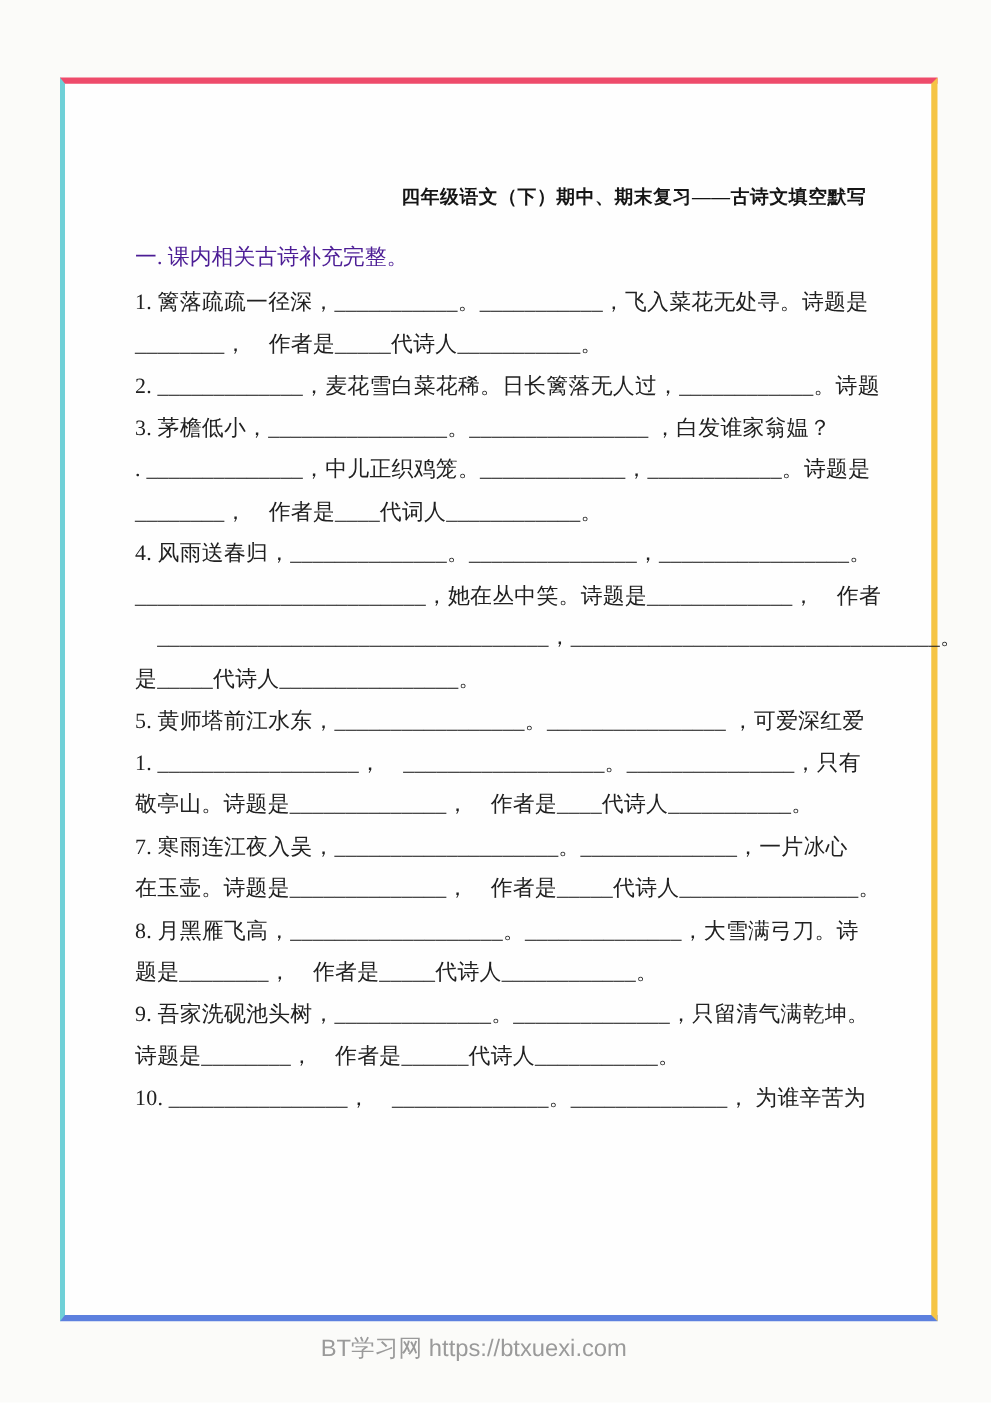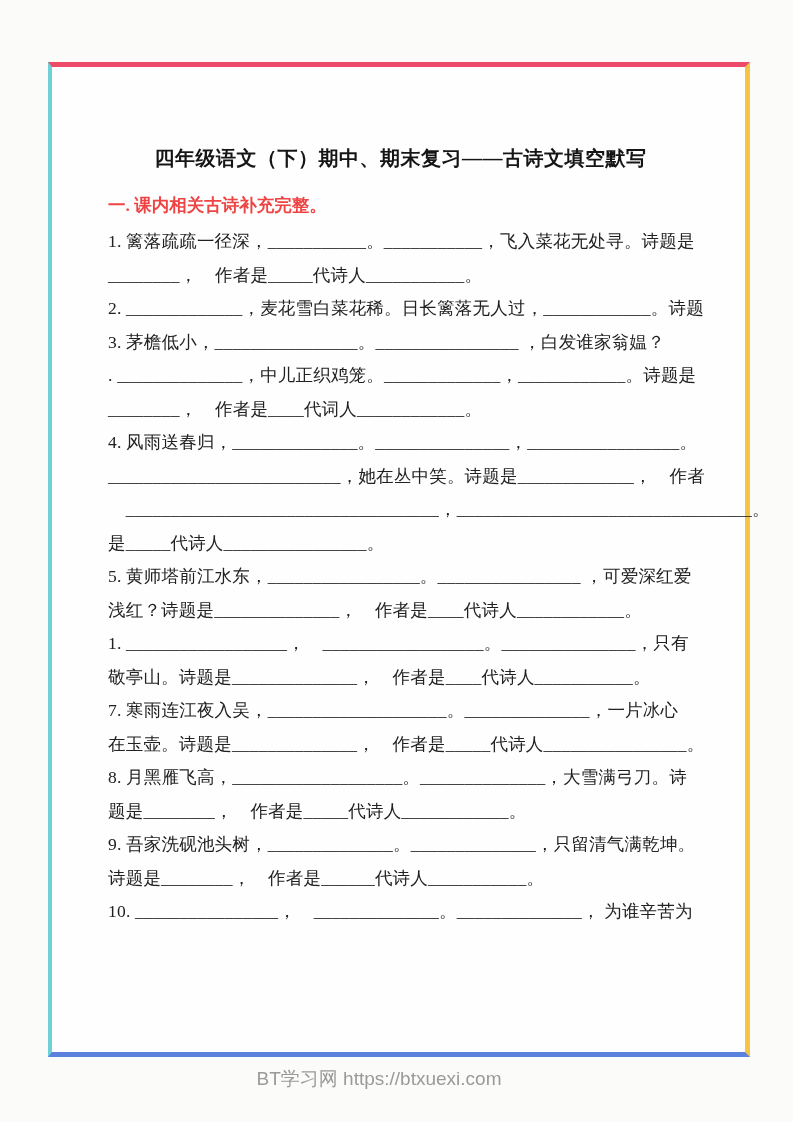--- a/index.html
+++ b/index.html
@@ -25,33 +25,33 @@
     border-top: 5px solid #ee4b6b;
     border-left: 4px solid #6fd0d7;
     border-right: 5px solid #f5c444;
     border-bottom: 5px solid #5c80de;
   }
   .content {
     padding: 74px 52px 0 56px;
     color: #212121;
   }
   .doc-title {
-    font-size: 20px;
+    font-size: 15px;
     font-weight: bold;
-    text-align: center;
+    text-align: right;
     letter-spacing: 0.5px;
     line-height: 34px;
     color: #151515;
   }
   .section-heading {
     font-size: 17.5px;
-    font-weight: bold;
+    font-weight: normal;
     margin-top: 15px;
     line-height: 30px;
-    color: #ef4444;
+    color: #4c1d95;
   }
   .lines {
     margin-top: 5px;
   }
   .line {
     font-size: 17.5px;
     line-height: 33.5px;
     white-space: nowrap;
     letter-spacing: 0.2px;
   }
@@ -78,21 +78,20 @@
       <div class="line">________，　作者是_____代诗人___________。</div>
       <div class="line">2. _____________，麦花雪白菜花稀。日长篱落无人过，____________。诗题</div>
       <div class="line">3. 茅檐低小，________________。________________ ，白发谁家翁媪？</div>
       <div class="line">. ______________，中儿正织鸡笼。_____________，____________。诗题是</div>
       <div class="line">________，　作者是____代词人____________。</div>
       <div class="line">4. 风雨送春归，______________。_______________，_________________。</div>
       <div class="line">__________________________，她在丛中笑。诗题是_____________，　作者</div>
       <div class="line">　___________________________________，_________________________________。</div>
       <div class="line">是_____代诗人________________。</div>
       <div class="line">5. 黄师塔前江水东，_________________。________________ ，可爱深红爱</div>
-      <div class="line">浅红？诗题是______________，　作者是____代诗人____________。</div>
       <div class="line">1. __________________，　__________________。_______________，只有</div>
       <div class="line">敬亭山。诗题是______________，　作者是____代诗人___________。</div>
       <div class="line">7. 寒雨连江夜入吴，____________________。______________，一片冰心</div>
       <div class="line">在玉壶。诗题是______________，　作者是_____代诗人________________。</div>
       <div class="line">8. 月黑雁飞高，___________________。______________，大雪满弓刀。诗</div>
       <div class="line">题是________，　作者是_____代诗人____________。</div>
       <div class="line">9. 吾家洗砚池头树，______________。______________，只留清气满乾坤。</div>
       <div class="line">诗题是________，　作者是______代诗人___________。</div>
       <div class="line">10. ________________，　______________。______________， 为谁辛苦为</div>
     </div>

